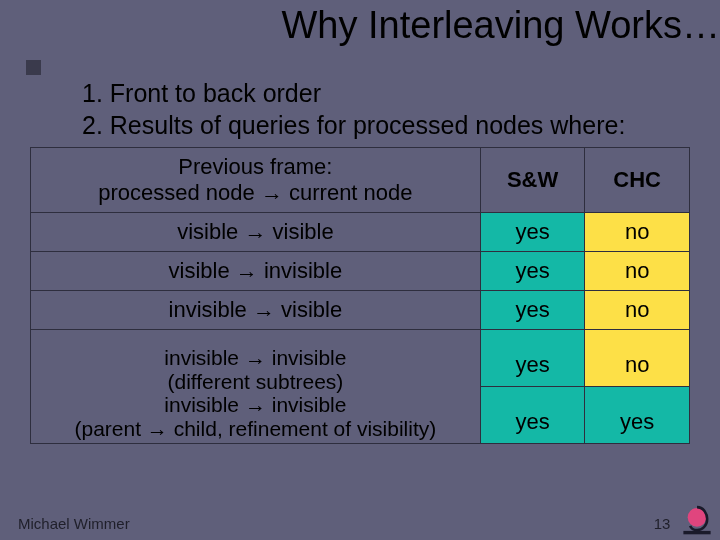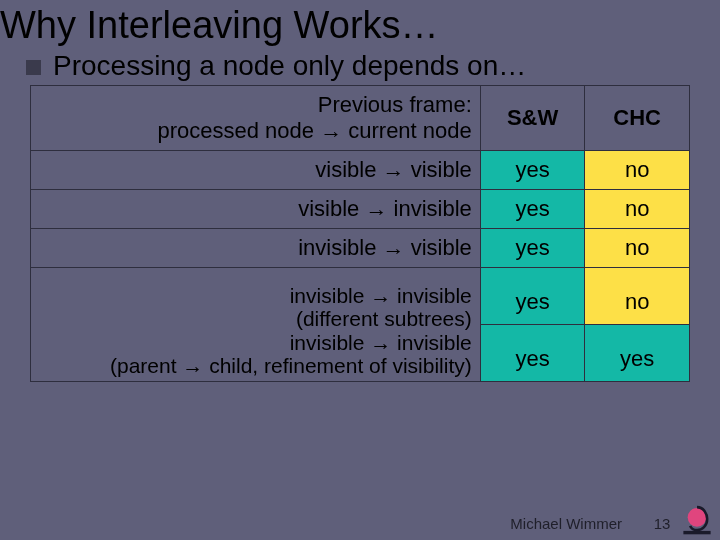--- a/index.html
+++ b/index.html
@@ -1,53 +1,56 @@
 <!DOCTYPE html>
 <html><head>
 <meta charset="utf-8">
 <style>
 html,body{margin:0;padding:0}
 body{width:720px;height:540px;background:#5f5f7a;font-family:Arial,Helvetica,sans-serif;color:#000;position:relative;overflow:hidden}
 .slide{width:720px;height:540px;position:relative}
-.title{font-size:38px;text-align:left;padding:4px 0 2px;font-weight:400}
+.title{font-size:38px;text-align:right;padding:4px 0 2px;font-weight:400}
 .bullet-row{display:flex;align-items:flex-start;padding:0 22px 0 18px}
 .bullet-sq{width:15px;height:15px;background:#3a3a4c;margin:11px 12px 0 8px;flex:none}
 .bullet-txt{font-size:28px;line-height:1.2}
 .num-list{padding:2px 0 4px 82px}
 .num-item{font-size:25px;line-height:1.28}
 .tbl{border-collapse:collapse;margin:2px 0 0 30px;width:660px;table-layout:fixed}
-.tbl td,.tbl th{border:1px solid #2e2e3e;padding:6px 8px;font-size:22px;text-align:right;vertical-align:middle}
+.tbl td,.tbl th{border:1px solid #2e2e3e;padding:6px 8px;font-size:22px;text-align:center;vertical-align:middle}
 .tbl .hc{text-align:center;font-weight:700}
 .tbl .c{text-align:center}
 .col1{width:430px}
 .col2{width:100px}
 .col3{width:100px}
 .yes{background:#14b8a6}
 .no{background:#fde047}
 .footer{position:absolute;left:0;right:0;bottom:8px;display:flex;font-size:15px;color:#1f1f2a;padding:0 18px}
-.footer .l{flex:1;text-align:right}
+.footer .l{flex:1;text-align:left}
 .footer .m{flex:0 0 auto;text-align:center;width:80px}
 .footer .r{flex:1;text-align:right;padding-right:44px}
 .logo{position:absolute;right:6px;bottom:4px;width:34px;height:34px}
 .logo svg{width:34px;height:34px}
 .lastrow td{padding-top:16px;padding-bottom:3px}
 .sub{font-size:21px;line-height:1.12}
 </style>
 </head>
 <body>
 
 <div class="slide">
 
   <div class="title">Why Interleaving Works…</div>
 
   <div class="bullet-row">
     <div class="bullet-sq"></div>
-    <div class="bullet-txt">Processing a node only depends on…</div>
   </div>
 
+  <div class="num-list">
+    <div class="num-item">1.  Front to back order</div>
+    <div class="num-item">2.  Results of queries for processed nodes where:</div>
+  </div>
 
   <table class="tbl">
     <colgroup>
         <col class="col1">
         <col class="col2">
         <col class="col3">
       </colgroup>
     <tbody>
         <tr>
       <td>

